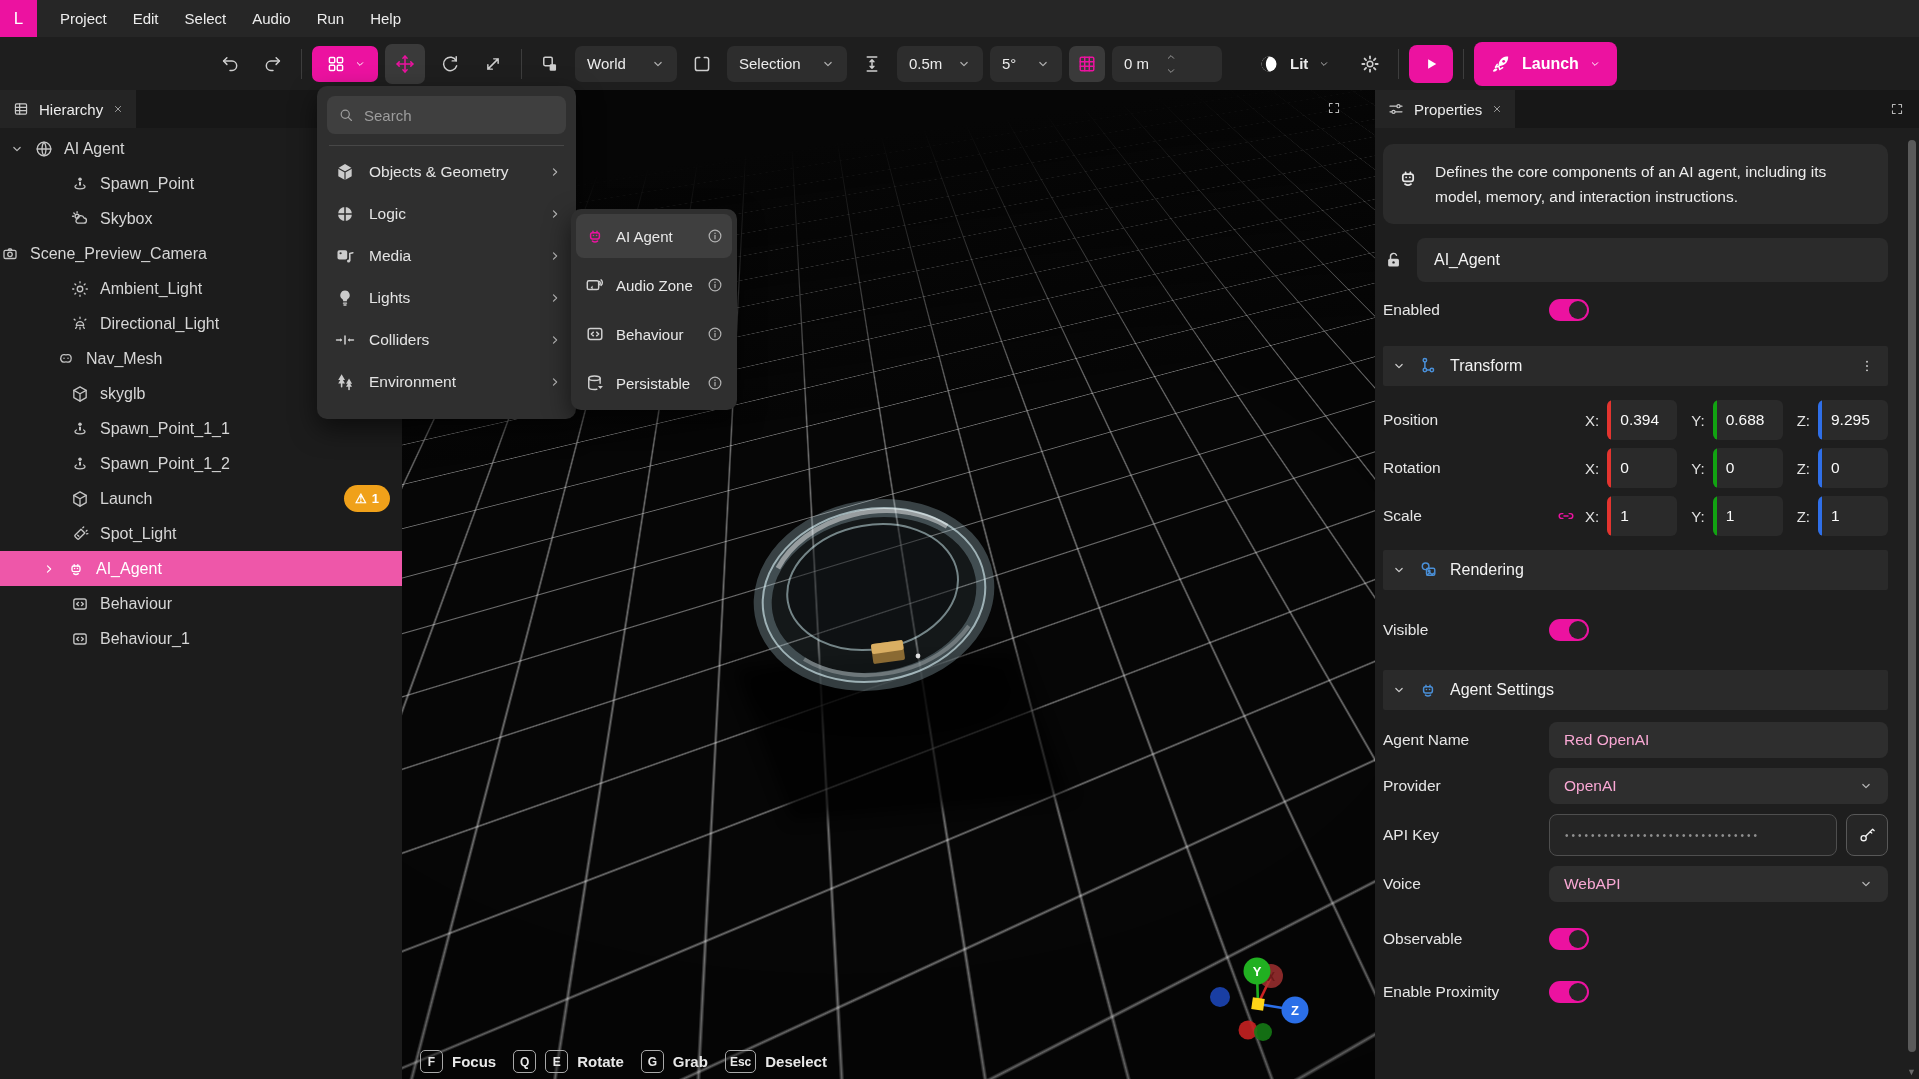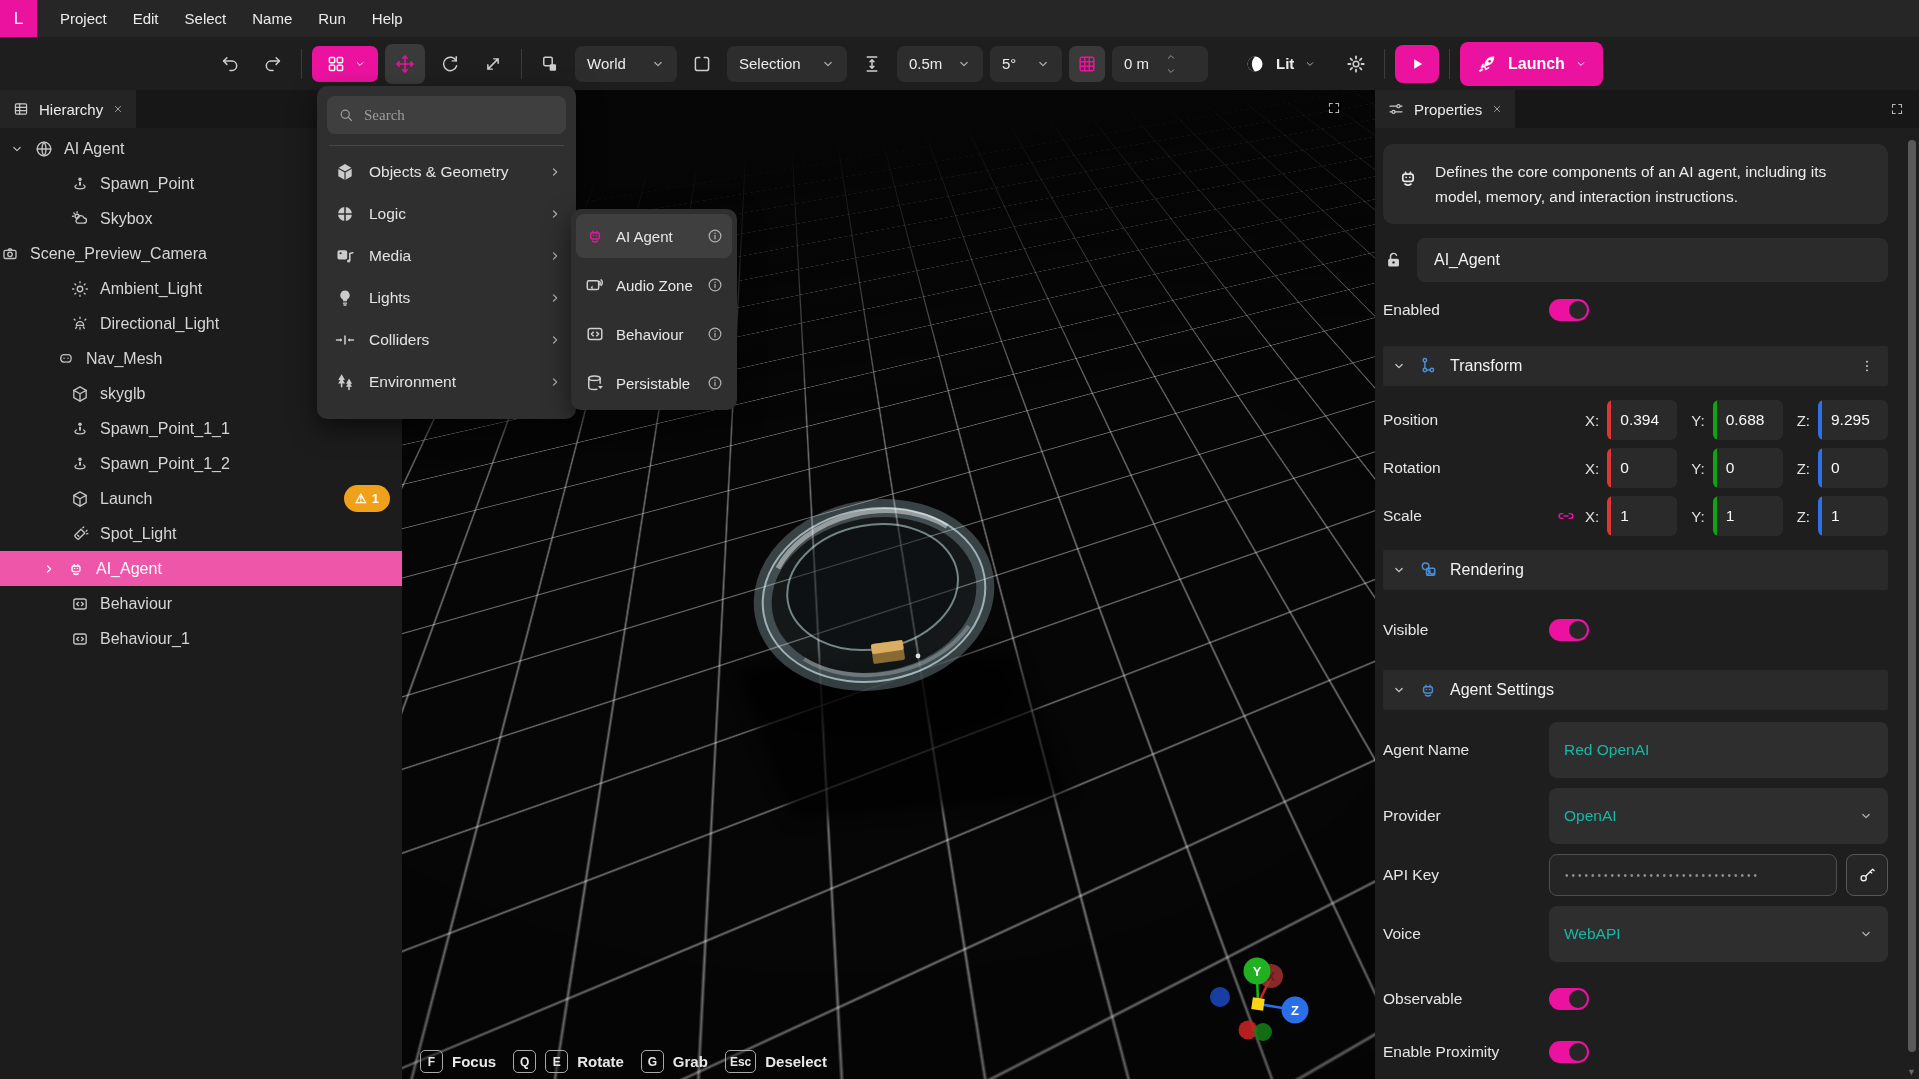--- a/index.html
+++ b/index.html
@@ -79,21 +79,21 @@
           display:flex;align-items:center;justify-content:center;font-size:12px;font-weight:bold;
           padding:0 4px;background:rgba(10,10,10,.35)}
   .hintlabel{font-size:15px;color:#e8e8e8;font-weight:bold;margin-right:8px}
 
   
   .addmenu{position:absolute;left:317px;top:86px;width:259px;height:333px;background:#2f2f2f;
            border-radius:10px;box-shadow:0 10px 26px rgba(0,0,0,.55);padding:10px 10px 6px;z-index:50}
   .searchbox{height:38px;background:#3f3f3f;border-radius:8px;display:flex;align-items:center;
              gap:9px;padding:0 10px;color:#9d9d9d}
   .searchbox input{flex:1;background:transparent;border:none;outline:none;color:#e8e8e8;
-             font-size:15px;font-family:Liberation Serif, serif}
+             font-size:15px;font-family:Liberation Sans, sans-serif}
   .searchbox input::placeholder{color:#9d9d9d}
   .addmenu .sep{height:1px;background:#474747;margin:11px 2px 5px}
   .cat-row{height:42px;display:flex;align-items:center;gap:13px;padding:0 4px 0 7px;
            font-size:15.5px;color:#e4e4e4;border-radius:7px;cursor:default}
   .cat-row .icon{color:#cbcbcb}
   .cat-row .chev{margin-left:auto;color:#b5b5b5}
   .submenu{position:absolute;left:571px;top:209px;width:166px;background:#2f2f2f;border-radius:10px;
            box-shadow:0 10px 26px rgba(0,0,0,.55);padding:5px;z-index:51;display:flex;
            flex-direction:column;gap:5px}
   .sub-row{height:44px;display:flex;align-items:center;gap:10px;padding:0 8px;border-radius:8px;
@@ -125,43 +125,43 @@
   .toggle{width:40px;height:22px;border-radius:11px;background:var(--pink);position:relative}
   .toggle i{position:absolute;right:2px;top:2px;width:18px;height:18px;border-radius:50%;background:#262626}
   .vec3{flex:1;display:flex;align-items:center;justify-content:flex-end;gap:8px}
   .axis-l{font-size:15px;color:#e2e2e2}
   .vec-field{width:70px;height:40px;background:#2a2a2a;border-radius:6px;position:relative;
              display:flex;align-items:center;padding-left:13px;font-size:15.5px;color:#fafafa;overflow:hidden}
   .vec-field .bar{position:absolute;left:0;top:0;bottom:0;width:4px}
   .bar.x{background:var(--red)}.bar.y{background:var(--green)}.bar.z{background:var(--zblue)}
   .linkicon{color:var(--pink)}
   .ctrl{flex:1;display:flex;align-items:center}
-  .txt-field,.sel-field{flex:1;height:56px;background:var(--field);border-radius:8px;display:flex;
-             align-items:center;padding:0 15px;font-size:15.5px;color:#14b8a6}
+  .txt-field,.sel-field{flex:1;height:36px;background:var(--field);border-radius:8px;display:flex;
+             align-items:center;padding:0 15px;font-size:15.5px;color:#f9a8d4}
   .sel-field .chev{margin-left:auto;color:#b8b8b8}
   .api-field{flex:1;height:42px;background:#252525;border:1px solid #4e4e4e;border-radius:8px;
              display:flex;align-items:center;padding:0 15px}
   .api-dots{font-size:10px;letter-spacing:3px;color:#8f8f8f;white-space:nowrap;overflow:hidden}
   .key-btn{width:42px;height:42px;border:1px solid #585858;border-radius:8px;margin-left:9px;
            background:#262626;display:flex;align-items:center;justify-content:center;color:#f0f0f0;flex:none}
   .scrollbar{position:absolute;right:2px;top:46px;bottom:2px;width:10px}
   .scroll-thumb{position:absolute;right:1px;top:4px;width:8px;height:912px;background:#5a5a5a;border-radius:4px}
   .scroll-arrow{position:absolute;right:1px;bottom:0;color:#6a6a6a;font-size:9px}
   .mt8{margin-top:8px}.mt10{margin-top:10px}.mt14{margin-top:14px}
 </style>
 </head>
 <body>
 
 <div class="menubar">
   <div class="logo">L</div>
   <div id="menu-items" style="display:flex;margin-left:10px">
       <div class="menu-item">Project</div>
       <div class="menu-item">Edit</div>
       <div class="menu-item">Select</div>
-      <div class="menu-item">Name</div>
+      <div class="menu-item">Audio</div>
       <div class="menu-item">Run</div>
       <div class="menu-item">Help</div>
     </div>
 </div>
 
 <div class="toolbar">
   <div style="width:205px"></div>
   <div class="tbtn">
       <span class="icon i22">
         <svg viewBox="0 0 24 24" fill="none" stroke="currentColor" stroke-width="1.6" stroke-linecap="round" stroke-linejoin="round">
@@ -274,21 +274,21 @@
       </span>
   </div>
   <div class="tbtn active">
     <span class="icon i22" style="color:var(--pink)">
         <svg viewBox="0 0 24 24" fill="none" stroke="currentColor" stroke-width="1.6" stroke-linecap="round" stroke-linejoin="round">
           <rect x="4.6" y="4.6" width="14.8" height="14.8" rx="1.4"></rect>
           <path d="M4.6 9.5h14.8M4.6 14.5h14.8M9.5 4.6v14.8M14.5 4.6v14.8"></path>
         </svg>
       </span>
   </div>
-  <div class="tdrop" style="width:96px">
+  <div class="tdrop" style="width:110px">
     <span>0 m</span>
     <span class="stepcol">
       <span class="icon i12">
           <svg viewBox="0 0 24 24" fill="none" stroke="currentColor" stroke-width="1.6" stroke-linecap="round" stroke-linejoin="round">
             <path d="M6.6 14.6 12 9.2l5.4 5.4" stroke-width="2"></path>
           </svg>
         </span>
       <span class="icon i12">
           <svg viewBox="0 0 24 24" fill="none" stroke="currentColor" stroke-width="1.6" stroke-linecap="round" stroke-linejoin="round">
             <path d="M6.6 9.4 12 14.8l5.4-5.4" stroke-width="2"></path>

